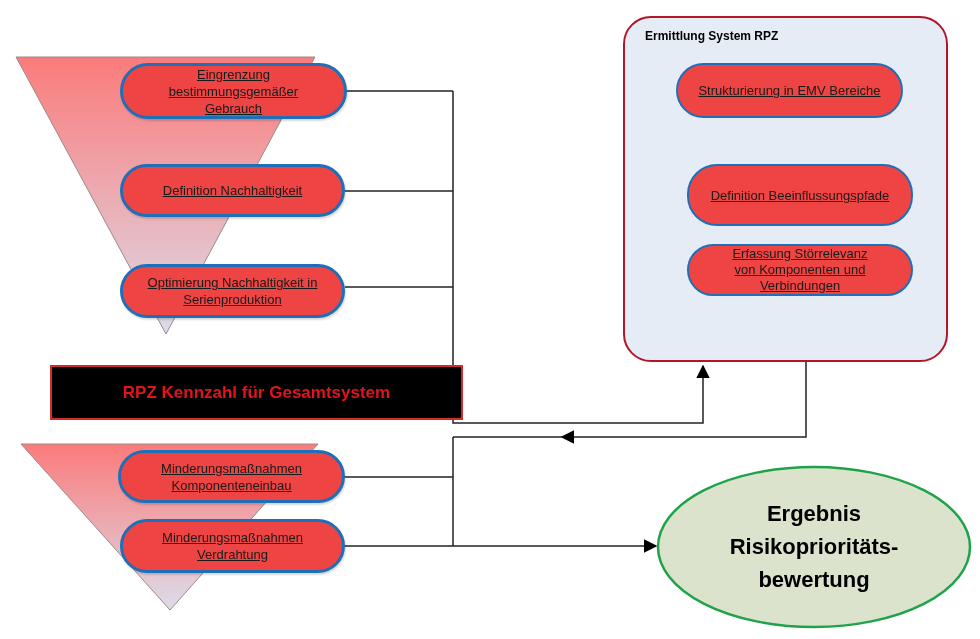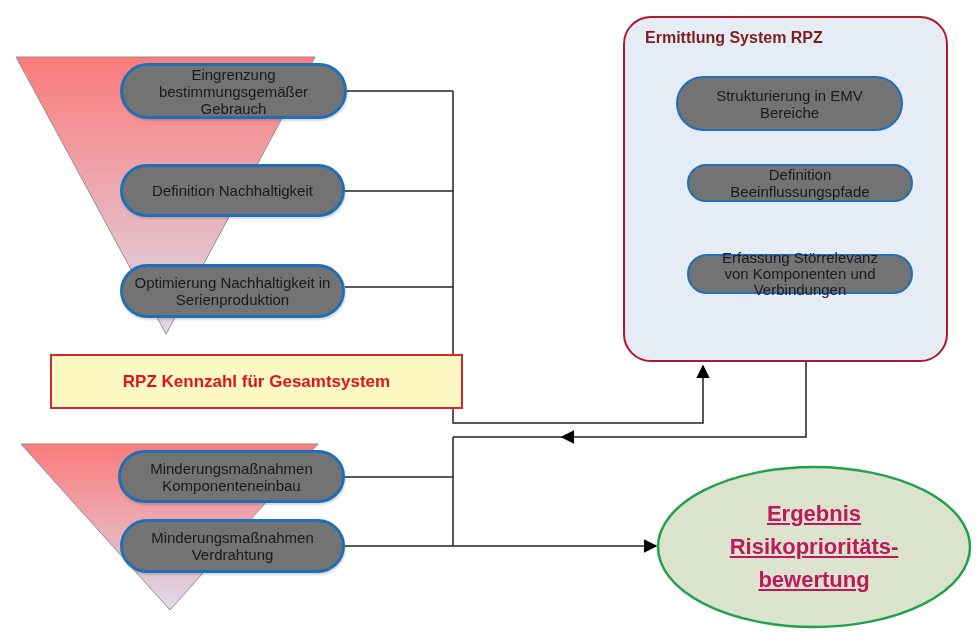--- a/index.html
+++ b/index.html
@@ -1,48 +1,48 @@
 <!DOCTYPE html>
 <html><head>
   <meta charset="utf-8">
   <style>
     html, body { margin: 0; padding: 0; background: #ffffff; }
     body { width: 980px; height: 639px; position: relative; overflow: hidden;
            font-family: "Liberation Sans", "DejaVu Sans", sans-serif; }
     svg.bg { position: absolute; left: 0; top: 0; }
     .pill {
       position: absolute; box-sizing: border-box;
-      background: #737373; border: 3px solid #1f6fb8; border-radius: 30px;
+      background: #ef4444; border: 3px solid #1f6fb8; border-radius: 30px;
       display: flex; align-items: center; justify-content: center; text-align: center;
-      font-size: 15px; line-height: 17px; color: #1a1a1a; padding: 0 10px;
+      font-size: 13px; line-height: 17px; color: #1a1a1a; padding: 0 10px;
       box-shadow: 1px 2px 2px rgba(0,0,0,0.15);
+      text-decoration: underline;
     }
     .pill.inner { border-width: 2.5px; box-shadow: none; }
     .pill span { white-space: pre-line; }
     .kennzahl {
-      position: absolute; left: 50px; top: 354px; width: 413px; height: 55px;
-      box-sizing: border-box; border: 2px solid #d42a2a; background: #fef9c3;
+      position: absolute; left: 50px; top: 365px; width: 413px; height: 55px;
+      box-sizing: border-box; border: 2px solid #d42a2a; background: #000000;
       display: flex; align-items: center; justify-content: center;
       color: #e0141e; font-weight: bold; font-size: 17px;
     }
     .rpz-box {
       position: absolute; left: 623px; top: 16px; width: 325px; height: 346px;
       box-sizing: border-box; border: 2.5px solid #b0182a; border-radius: 28px;
       background: #e6ecf6;
     }
     .rpz-title {
-      position: absolute; left: 645px; top: 29px; color: #7f1d1d;
-      font-size: 16px; font-weight: bold;
+      position: absolute; left: 645px; top: 29px; color: #000000;
+      font-size: 12px; font-weight: bold;
     }
     .result-text {
       position: absolute; left: 658px; top: 466px; width: 312px; height: 161px;
       display: flex; align-items: center; justify-content: center; text-align: center;
-      color: #be185d; font-weight: bold; font-size: 22px; line-height: 33px;
+      color: #000000; font-weight: bold; font-size: 22px; line-height: 33px;
       white-space: pre-line;
-      text-decoration: underline;
     }
   </style>
 </head>
 <body>
 
 <svg class="bg" width="980" height="639" viewBox="0 0 980 639">
   <defs>
     <linearGradient id="funnelGrad" x1="0" y1="0" x2="0" y2="1">
       <stop offset="0" stop-color="#fb7b7b"></stop>
       <stop offset="1" stop-color="#dcdcea"></stop>
@@ -91,27 +91,27 @@
   <span>Minderungsmaßnahmen
 Komponenteneinbau</span>
 </div>
 <div class="pill" style="left:120px; top:519px; width:225px; height:54px;">
   <span>Minderungsmaßnahmen
 Verdrahtung</span>
 </div>
 
 <div class="rpz-box"></div>
 <div class="rpz-title">Ermittlung System RPZ</div>
-<div class="pill inner" style="left:676px; top:63px; width:227px; height:55px;margin-top:13px;">
+<div class="pill inner" style="left:676px; top:63px; width:227px; height:55px;">
   <span>Strukturierung in EMV Bereiche</span>
 </div>
-<div class="pill inner" style="left:687px; top:164px; width:226px; height:38px;">
+<div class="pill inner" style="left:687px; top:164px; width:226px; height:62px;">
   <span>Definition Beeinflussungspfade</span>
 </div>
-<div class="pill inner" style="left:687px; top:254px; width:226px; height:40px; line-height:16px;">
+<div class="pill inner" style="left:687px; top:244px; width:226px; height:52px; line-height:16px;">
   <span>Erfassung Störrelevanz
 von Komponenten und
 Verbindungen</span>
 </div>
 
 <div class="result-text">Ergebnis
 Risikoprioritäts-
 bewertung</div>
 
 </body></html>

